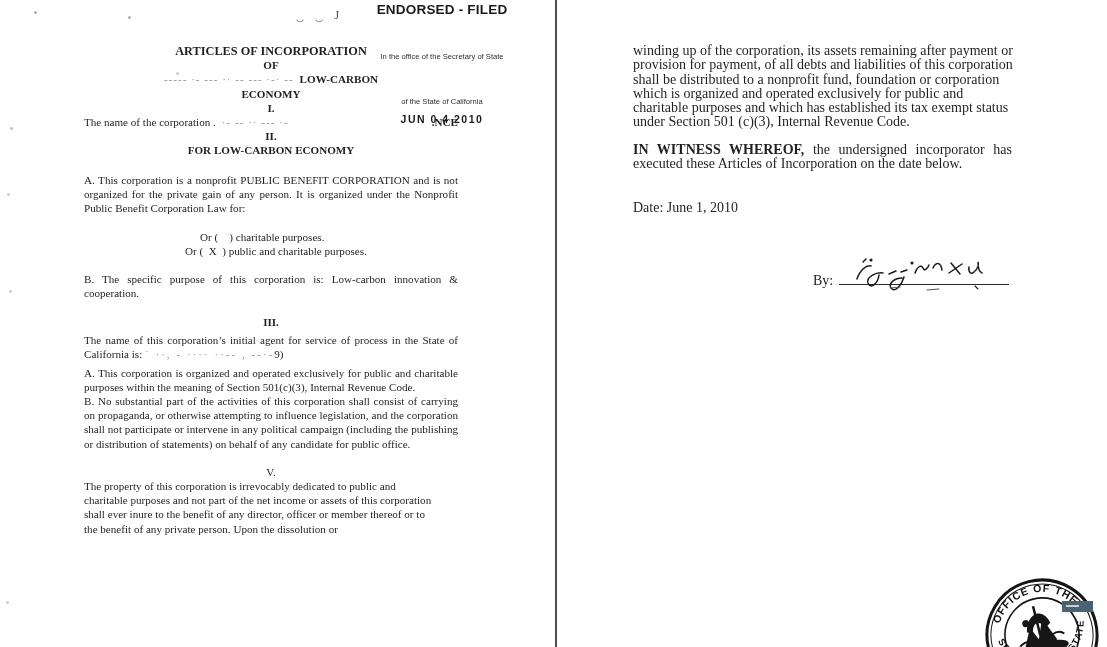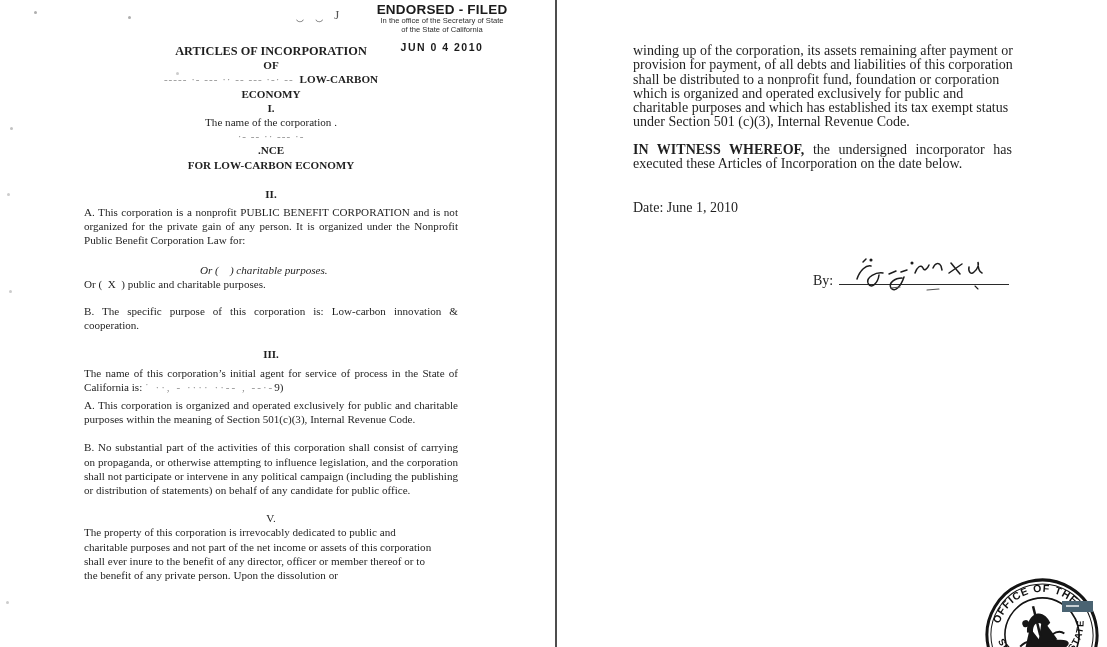--- a/index.html
+++ b/index.html
@@ -17,37 +17,37 @@
   
   .speck { background:#9a9a9a; border-radius:50%; width:3px; height:3px; opacity:.8; }
 
   
   .frag-top { left:296px; top:5px; font-size:13px; color:#555; letter-spacing:4px; }
 
   
   .stamp { left:356px; top:2px; width:172px; text-align:center;
            font-family:"Liberation Sans","DejaVu Sans",sans-serif; color:#1b1b1b; }
   .stamp-title { font-size:13.5px; font-weight:bold; letter-spacing:.2px; white-space:nowrap; }
-  .stamp-sub   { font-size:7.6px; line-height:8.5px; color:#2e2e2e; white-space:nowrap; }
+  .stamp-sub   { font-size:7.6px; line-height:8.5px; color:#2e2e2e; white-space:nowrap;margin-top:36px; }
   .stamp-date  { margin-top:7px; font-size:10.5px; font-weight:bold; letter-spacing:1.5px; white-space:nowrap; }
 
   
   .page-left { left:84px; top:44px; width:374px; font-size:11.1px; line-height:14.2px; }
   .c  { text-align:center; }
   .b  { font-weight:bold; }
   .j  { text-align:justify; }
   .frag { color:#8f8f8f; letter-spacing:1px; white-space:nowrap; overflow:hidden; }
   .title-l3 { display:flex; align-items:baseline; justify-content:center; gap:6px; }
   .title-l3 .frag { flex:0 1 auto; }
-  .name-line { display:flex; align-items:center;flex-direction:column; }
+  .name-line { display:flex; align-items:flex-end; }
   .name-line .frag { flex:1; margin:0 6px; }
   .opts { margin-top:15px; }
   .opt1 { margin-left:131px; }
-  .opt2 { margin-left:116px;font-style:italic; }
-  .opt3 { }
+  .opt2 { margin-left:116px; }
+  .opt3 { margin-left:101px; }
   .mtA { margin-top:4px; }
   .secV-para { width:352px; }
 
   
   .page-right { left:633px; top:44px; width:379px; font-size:14px; line-height:14.3px; }
   .rp1 { width:383px; }
   .witness { margin-top:13px; }
   .date-line { margin-top:30px; }
   .by-row { margin-top:57px; margin-left:180px; position:relative; white-space:nowrap; }
   .sig-line { display:inline-block; width:170px; border-bottom:1.6px solid #2a2a2a; height:12px; margin-left:6px; }
@@ -92,40 +92,40 @@
     <span class="b">LOW-CARBON</span>
   </div>
   <div class="c b">ECONOMY</div>
 
   <div class="c b">I.</div>
   <div class="name-line">
     <span>The name of the corporation .</span>
     <span class="frag">·‐ ‐‐ ·· ‐‐‐ ·‐</span>
     <span class="b">.NCE</span>
   </div>
+  <div class="c b">II.</div>
+
   <div class="c b" style="margin-bottom:15px">FOR LOW-CARBON ECONOMY</div>
-
-  <div class="c b">II.</div>
   <div class="j mtA">A. This corporation is a nonprofit PUBLIC BENEFIT CORPORATION and is not organized for the private gain of any person. It is organized under the Nonprofit Public Benefit Corporation Law for:</div>
 
   <div class="opts">
     <div class="opt2">Or (&nbsp;&nbsp;&nbsp;&nbsp;) charitable purposes.</div>
     <div class="opt3">Or (&nbsp;&nbsp;X&nbsp;&nbsp;) public and charitable purposes.</div>
   </div>
 
   <div class="j" style="margin-top:13px">B. The specific purpose of this corporation is: Low-carbon innovation &amp; cooperation.</div>
 
   <div class="c b" style="margin-top:15px">III.</div>
   <div class="j mtA">
     <span>The name of this corporation’s initial agent for service of process in the State of California is:</span>
     <span class="frag" style="letter-spacing:2px">˙ ··, ‐ ···· ··‐‐ , ‐‐·‐</span><span>9)</span>
   </div>
 
   <div class="j mtA">A. This corporation is organized and operated exclusively for public and charitable purposes within the meaning of Section 501(c)(3), Internal Revenue Code.</div>
-  <div class="j" style="margin-top:14px">B. No substantial part of the activities of this corporation shall consist of carrying on propaganda, or otherwise attempting to influence legislation, and the corporation shall not participate or intervene in any political campaign (including the publishing or distribution of statements) on behalf of any candidate for public office.</div>
+  <div class="j" style="">B. No substantial part of the activities of this corporation shall consist of carrying on propaganda, or otherwise attempting to influence legislation, and the corporation shall not participate or intervene in any political campaign (including the publishing or distribution of statements) on behalf of any candidate for public office.</div>
 
   <div class="c" style="margin-top:14px">V.</div>
   <div class="secV-para">The property of this corporation is irrevocably dedicated to public and charitable purposes and not part of the net income or assets of this corporation shall ever inure to the benefit of any director, officer or member thereof or to the benefit of any private person. Upon the dissolution or</div>
 </div>
 
 <div class="abs page-right">
   <div class="rp1">winding up of the corporation, its assets remaining after payment or provision for payment, of all debts and liabilities of this corporation shall be distributed to a nonprofit fund, foundation or corporation which is organized and operated exclusively for public and charitable purposes and which has established its tax exempt status under Section 501 (c)(3), Internal Revenue Code.</div>
 
   <div class="witness j">
     <span class="b">IN WITNESS WHEREOF,</span><span> the undersigned incorporator has executed these Articles of Incorporation on the date below.</span>

